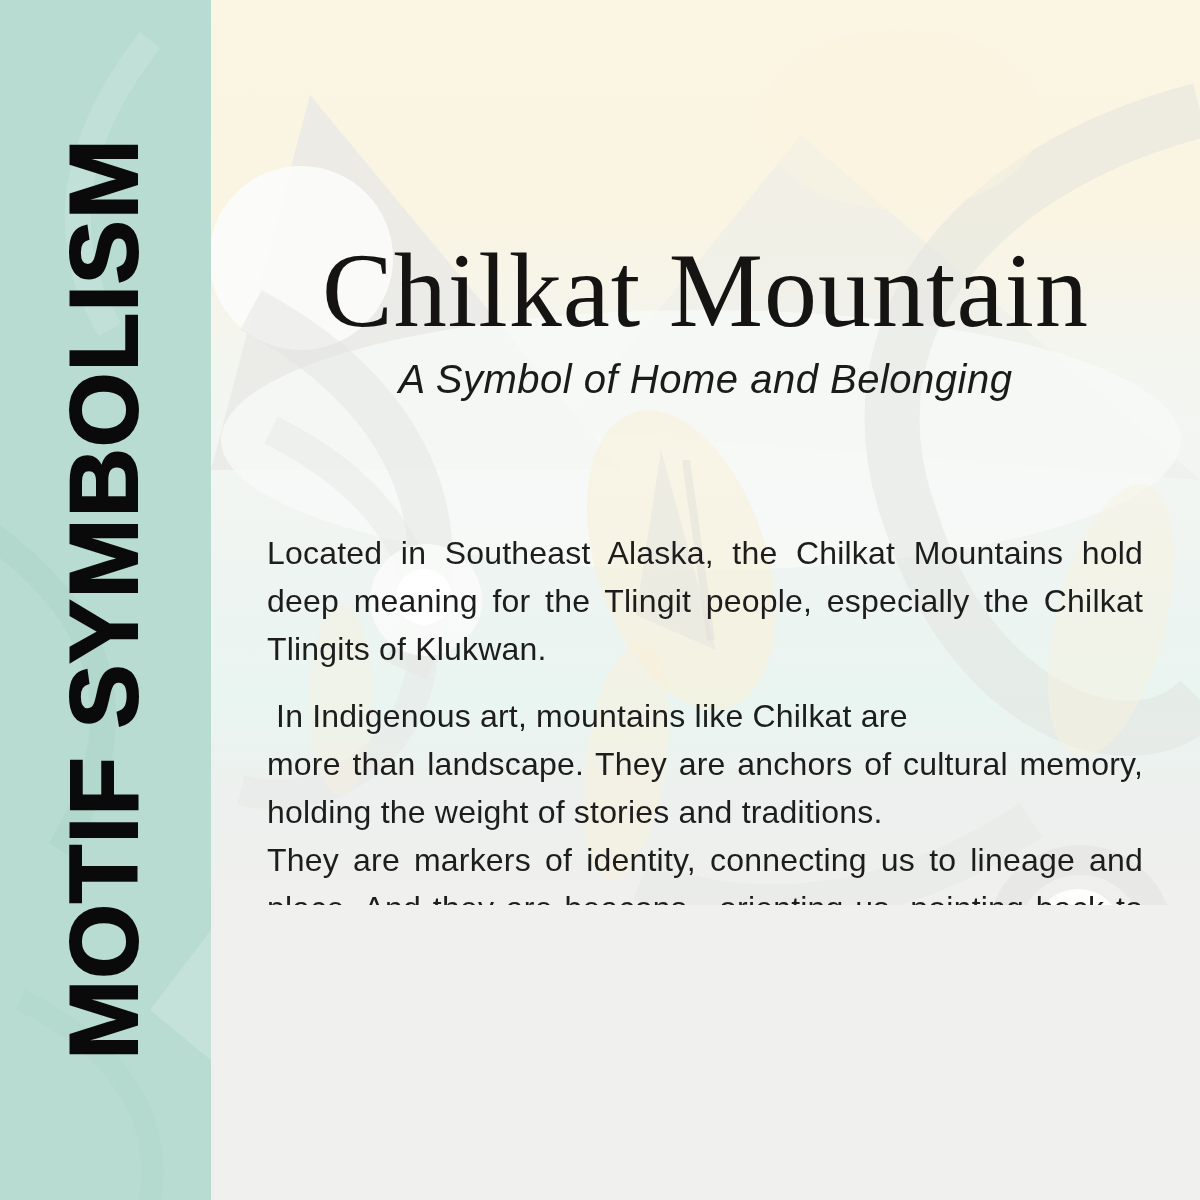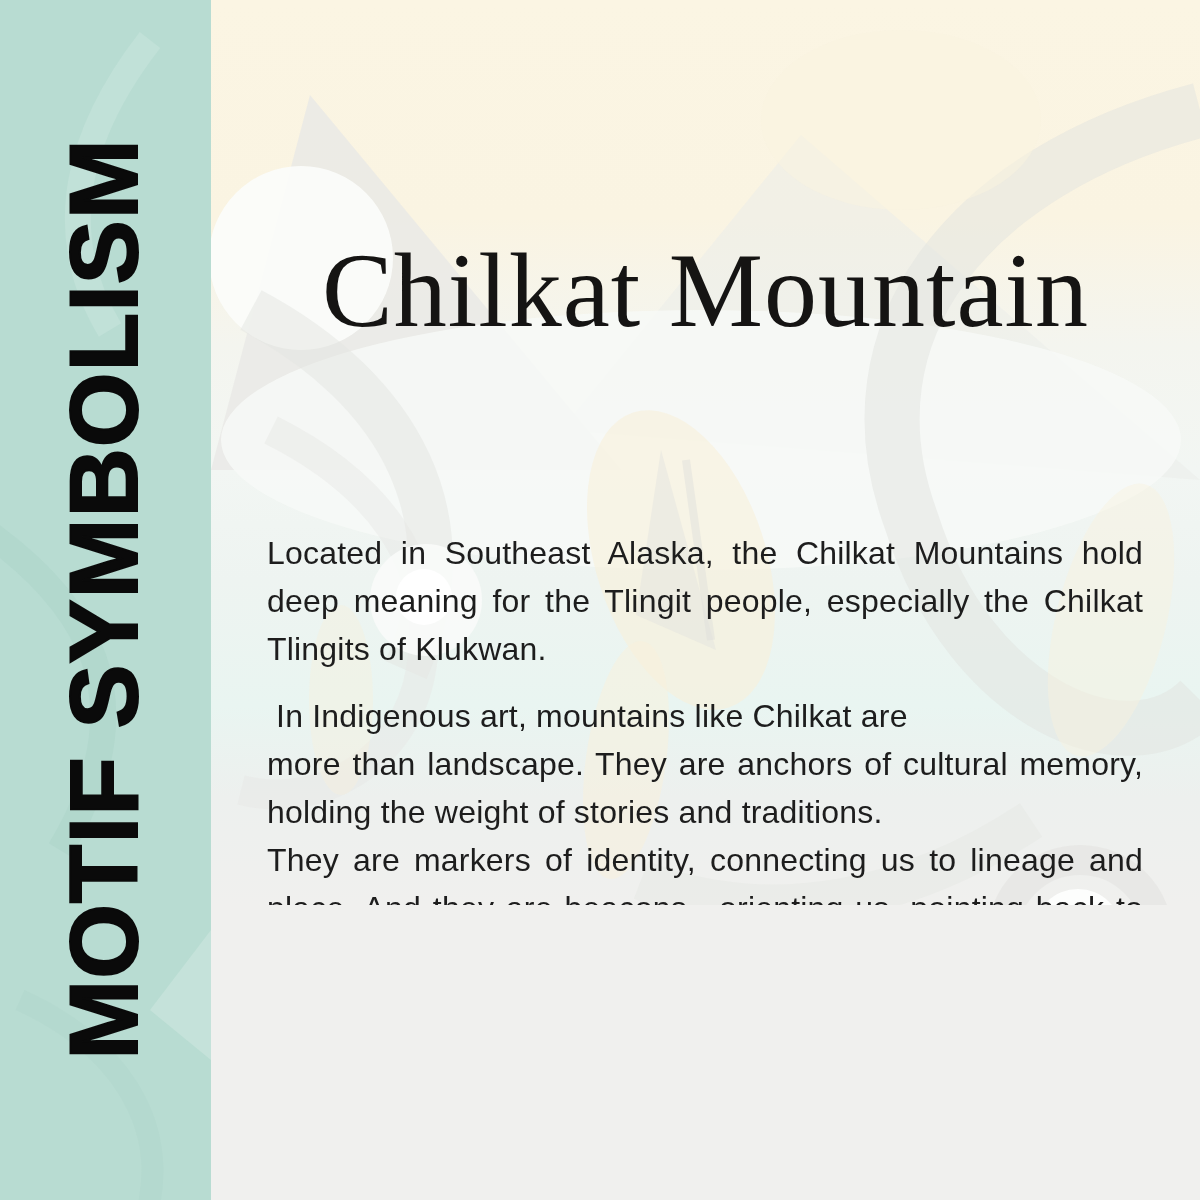--- a/index.html
+++ b/index.html
@@ -140,20 +140,21 @@
                  L 450 980 L 500 1076 L 545 928 L 590 1032 L 640 958 L 690 1052 L 740 980
                  L 800 1062 L 858 1000 L 920 1072 L 989 1008 L 989 1200 L 0 1200 Z" fill="#ebecea" opacity="0.92"></path>
         <polygon points="150,1092 340,938 432,1022 300,1112" fill="#fcfdfc" opacity="0.85"></polygon>
         <polygon points="620,1075 700,1018 745,1078" fill="#fbfcfb" opacity="0.6"></polygon>
         <rect x="0" y="1108" width="989" height="92" fill="#f0f0ee"></rect>
       </g>
     </svg>
 
     <div class="content">
       <h1 class="page-title">Chilkat Mountain</h1>
+      <p class="page-subtitle">A Symbol of Home and Belonging</p>
 
       <article class="article" id="para-container">
           <p>Located in Southeast Alaska, the Chilkat Mountains hold deep meaning for the Tlingit people, especially the Chilkat Tlingits of Klukwan.</p>
           <p>&nbsp;In Indigenous art, mountains like Chilkat are
 more than landscape. They are anchors of cultural memory, holding the weight of stories and traditions.
 They are markers of identity, connecting us to lineage and place. And they are beacons—orienting us, pointing back to the home where we belong.</p>
         </article>
     </div>
   </section>
 

